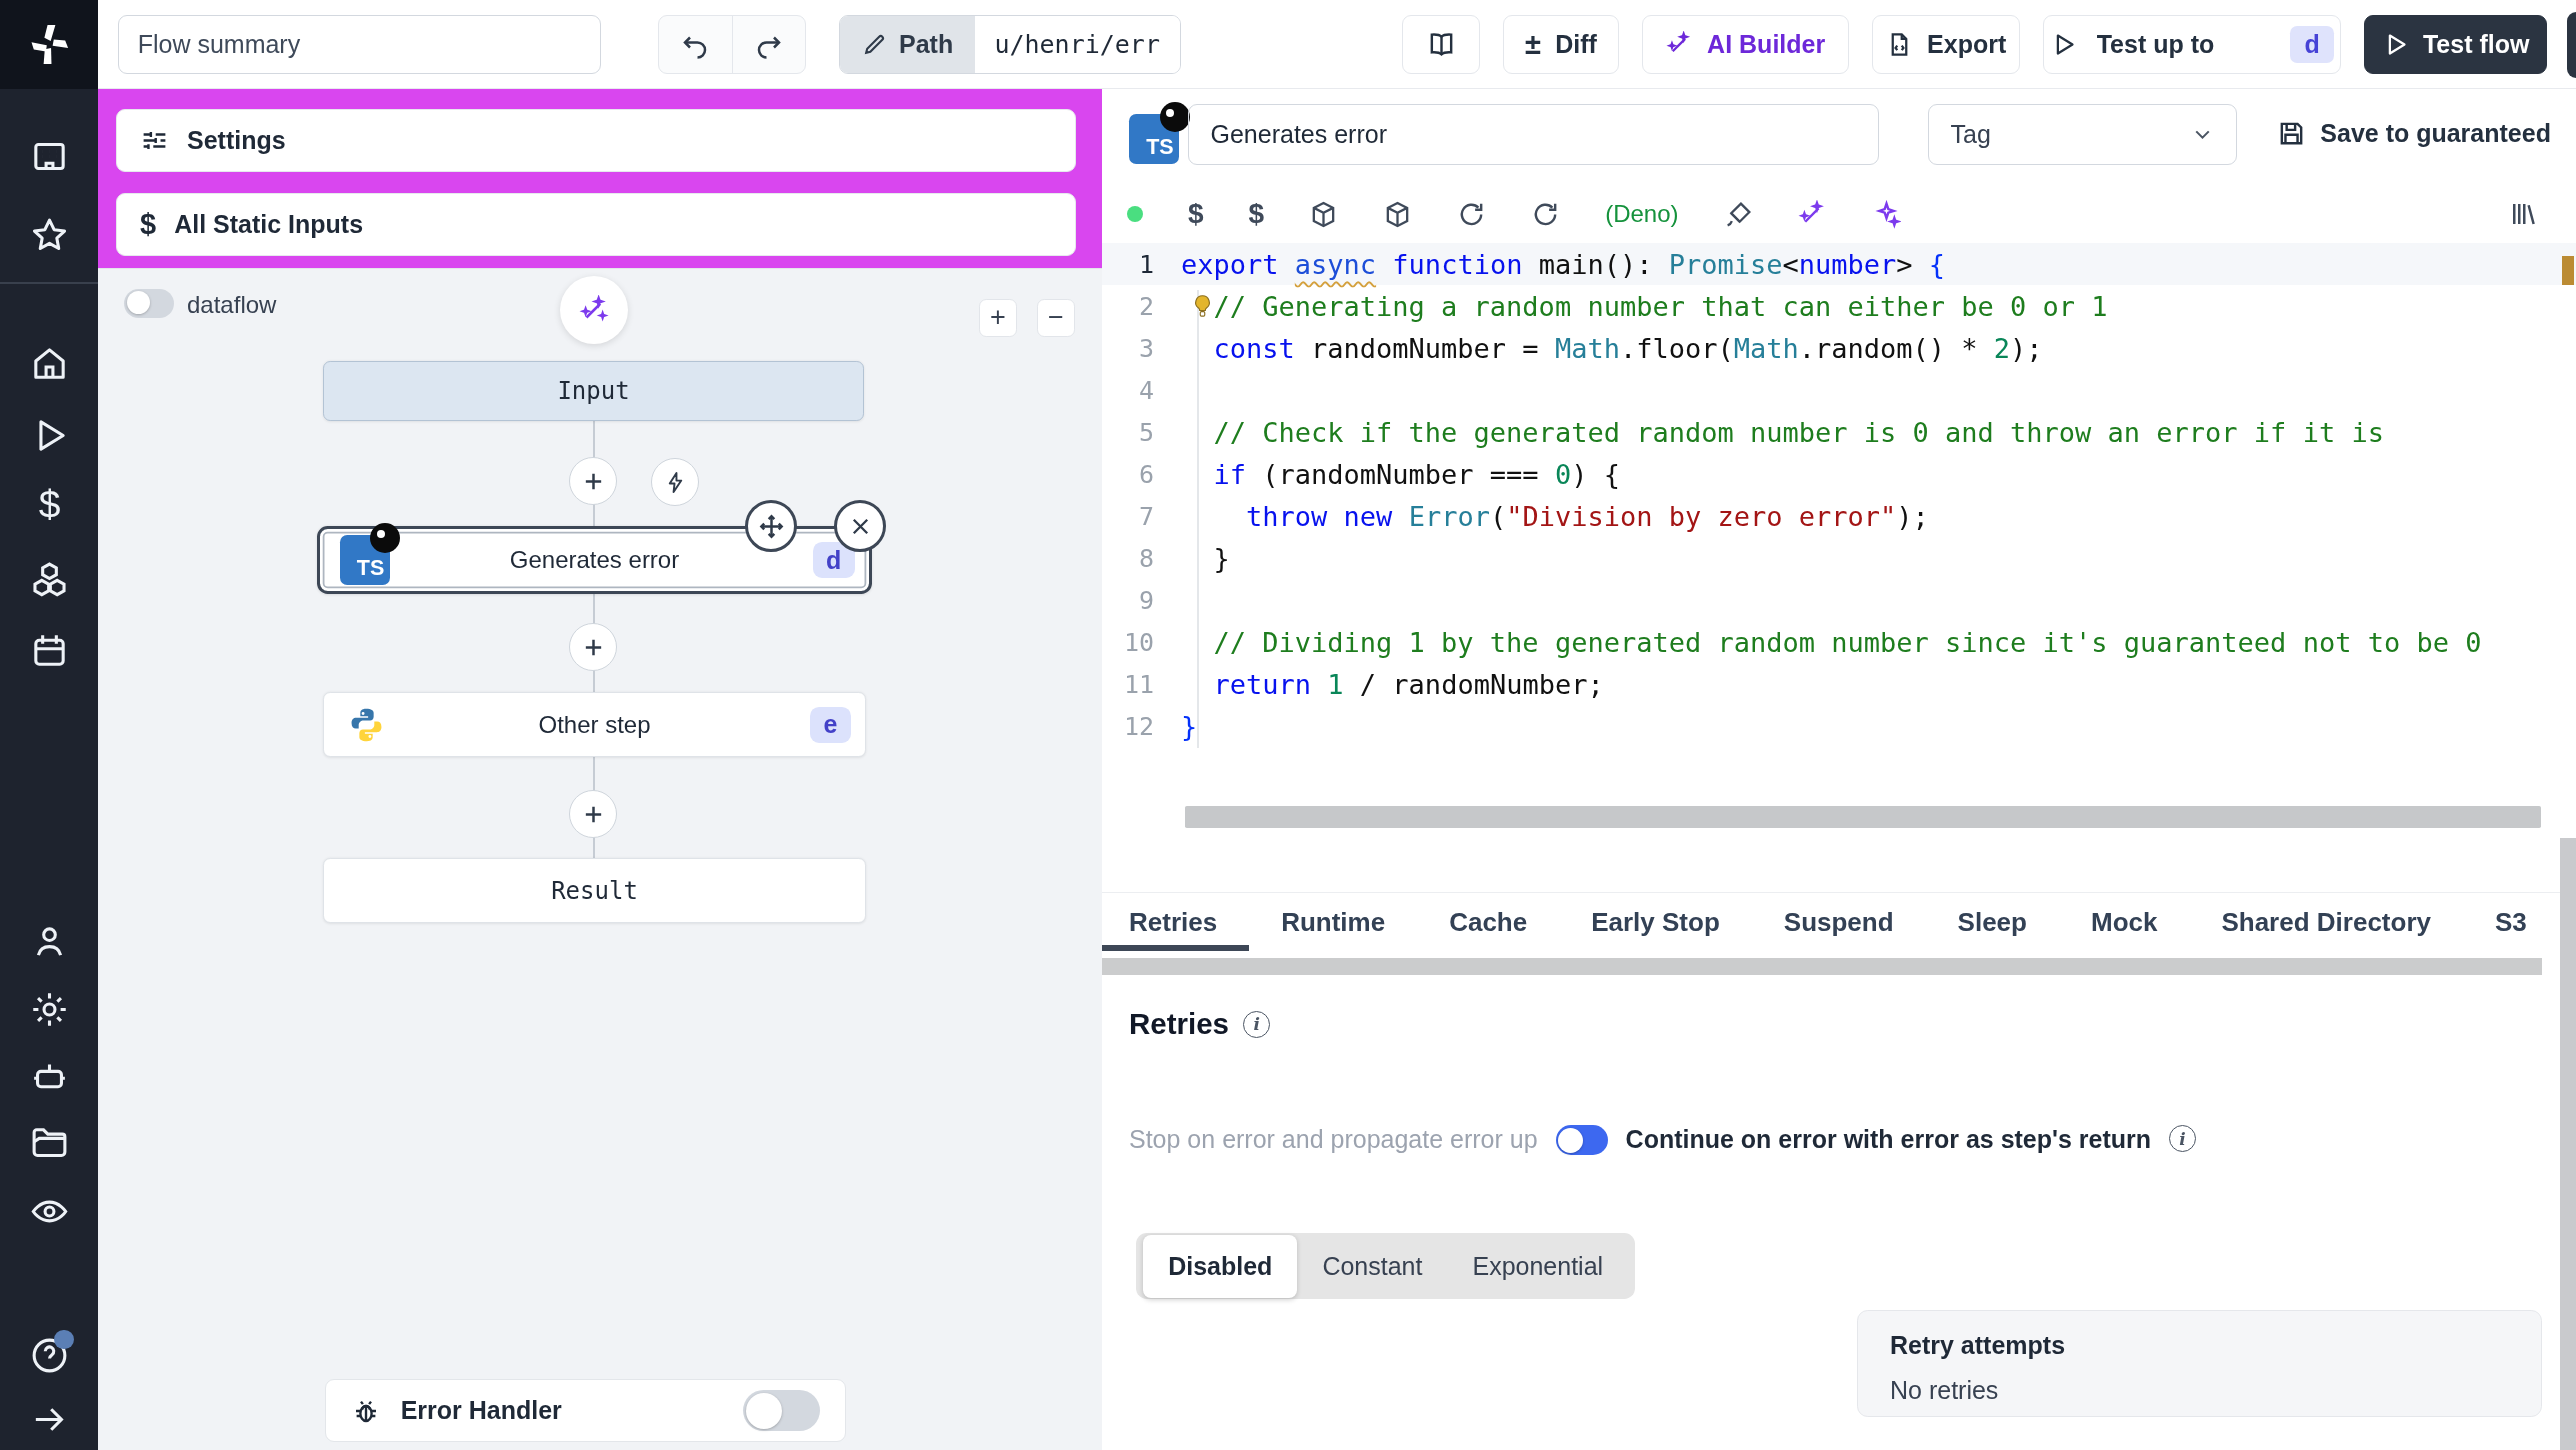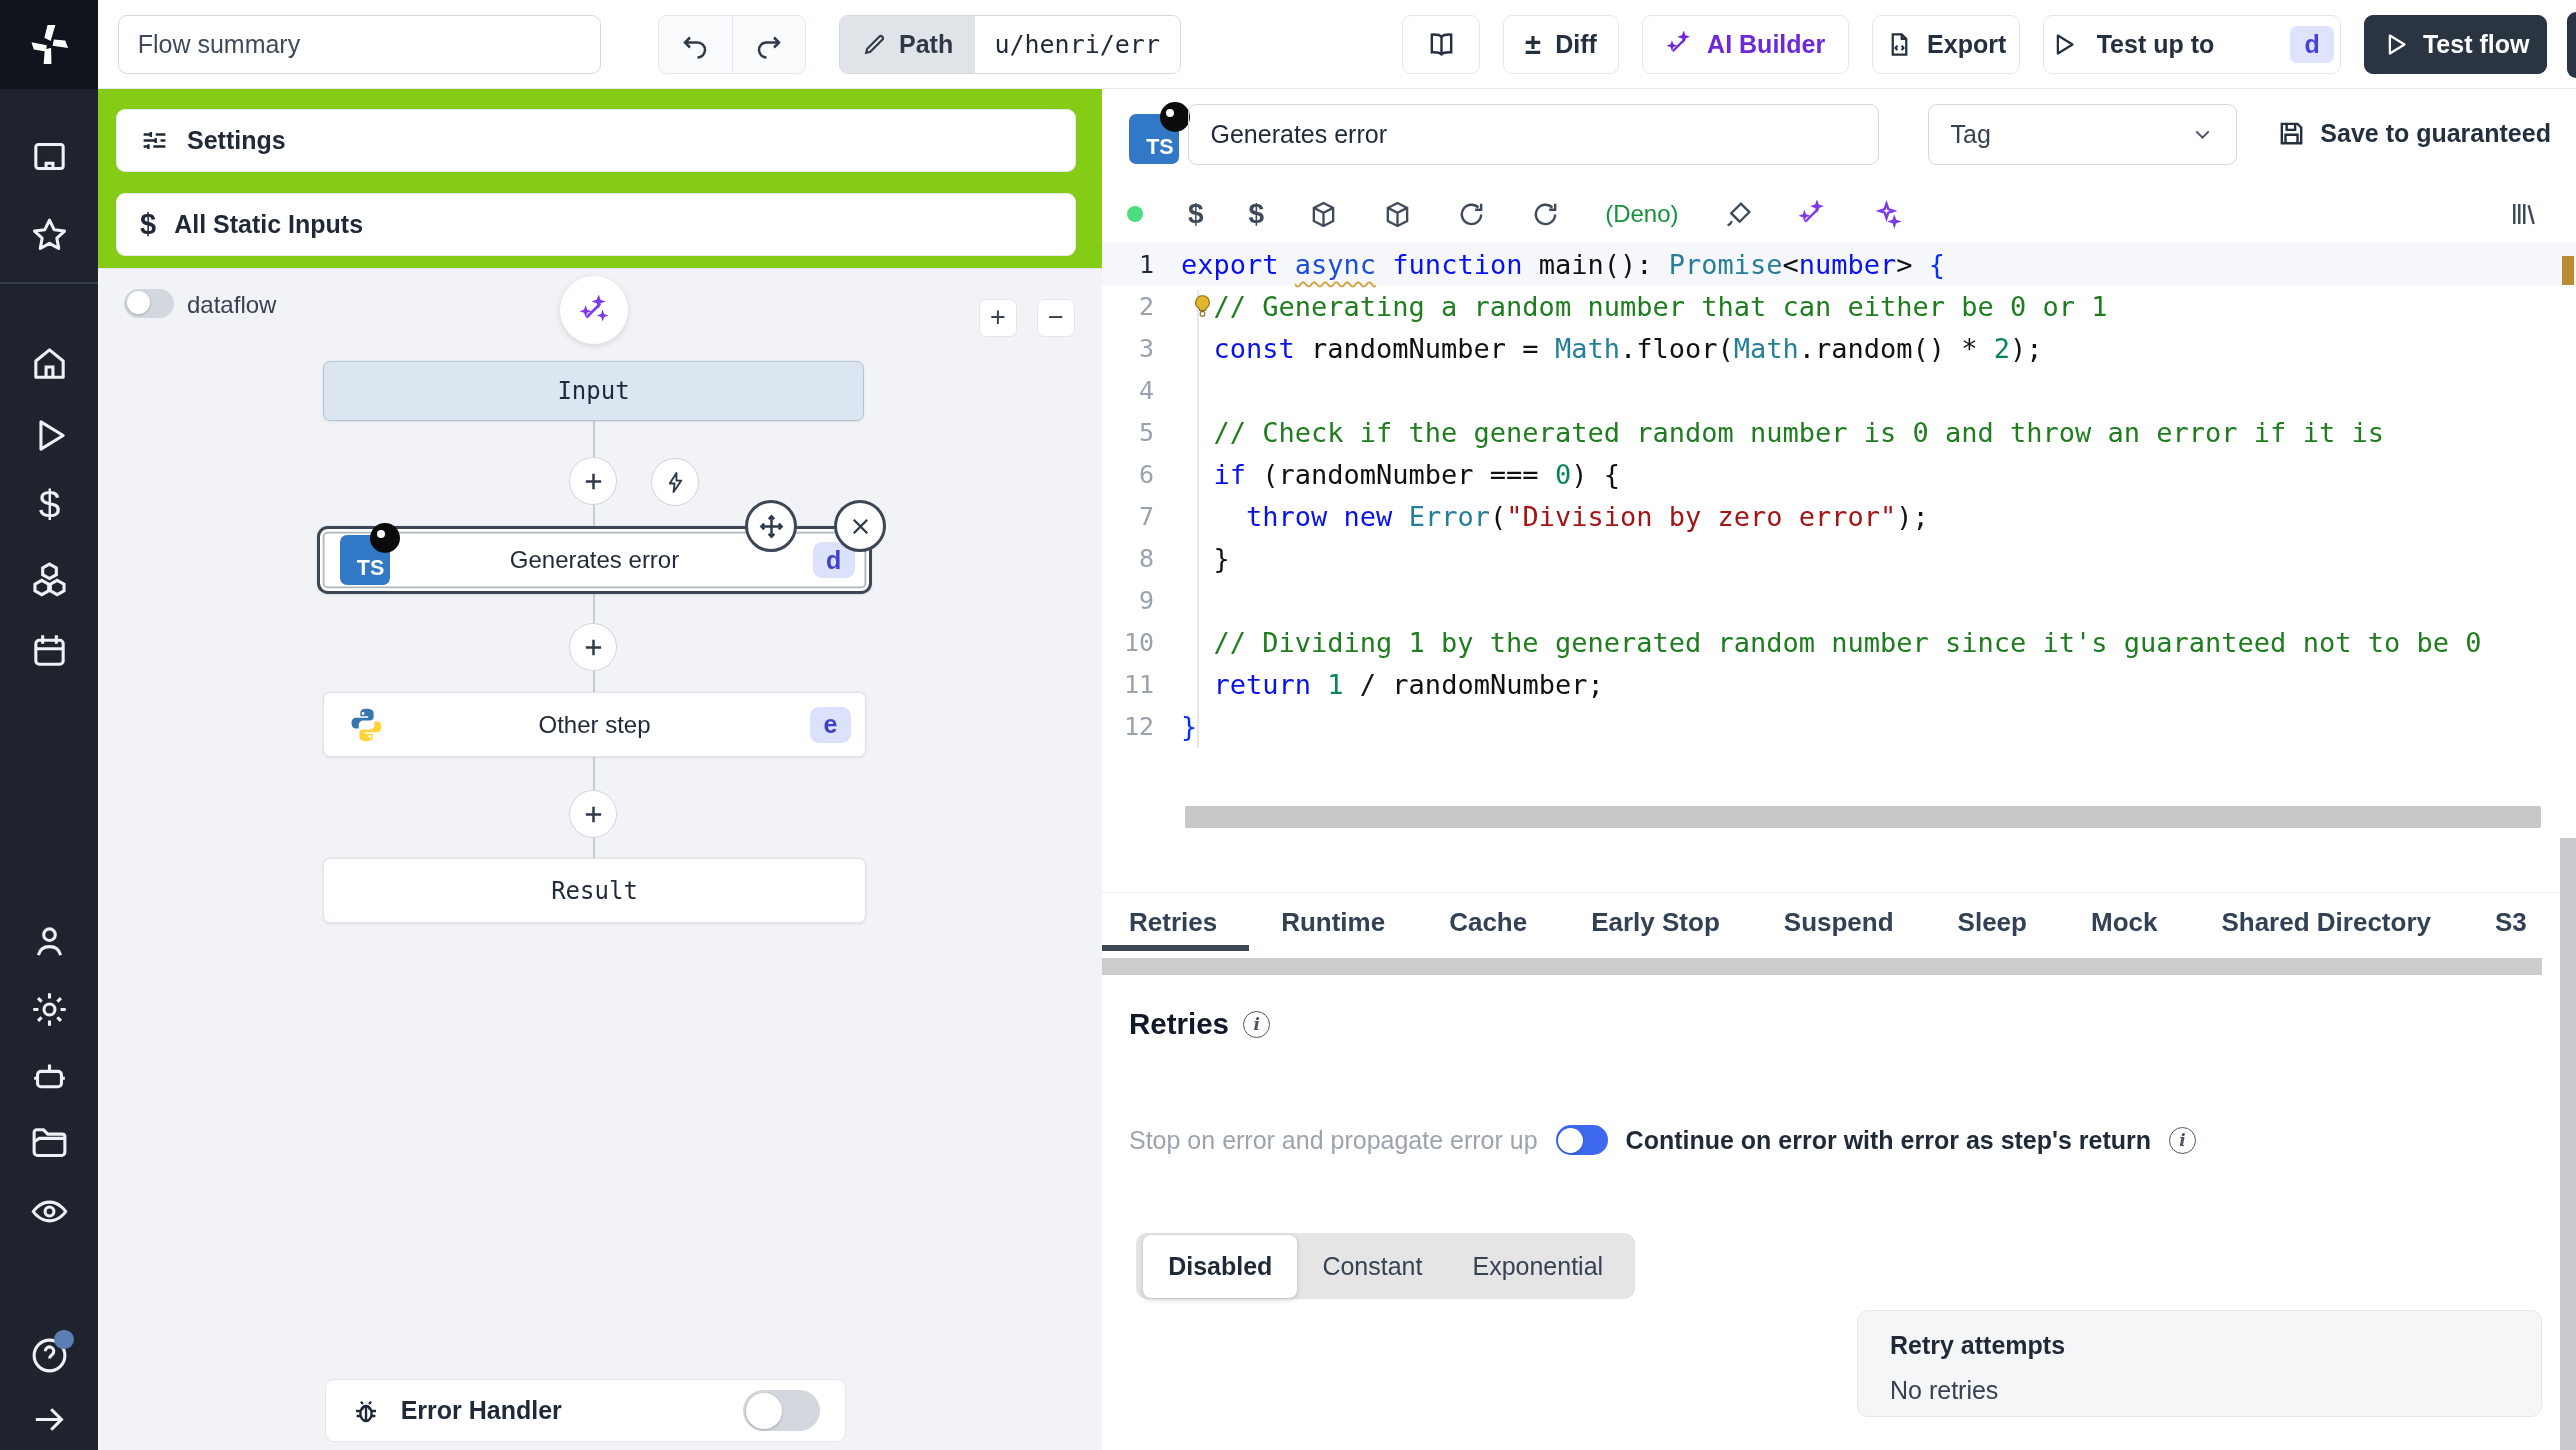--- a/index.html
+++ b/index.html
@@ -35,21 +35,21 @@
                font-size:25px; font-weight:700; color:#2f3a49; }
   .path-right { background:#fff; display:flex; align-items:center; padding:0 19.7px; font-size:25px; color:#1f2937; }
   .tb-right { position:absolute; right:29px; top:15px; display:flex; gap:23px; }
   .btn-dark { background:#2b3441; border-color:#2b3441; color:#fff; }
   .badge-ind { background:#dfe3fc; color:#4642d6; font-weight:700; border-radius:7.2px; padding:3.6px 14.3px; font-size:25px; }
   .ai-purple { color:#6d28d9; }
   .dark-sliver { position:absolute; right:0; top:11.6px; width:9px; height:66px; background:#2b3441;
                  border-radius:9px 0 0 9px; }
 
   
-  .left-panel { position:absolute; left:98px; top:89px; width:1180px; bottom:0; background:#84cc16;
+  .left-panel { position:absolute; left:98px; top:89px; width:1180px; bottom:0; background:#d946ef;
                 border-right:1.8px solid #e3e6ea; }
   .cfg-card { position:absolute; left:18px; width:960px; height:63px; background:#fff; border:1.8px solid #e6e9ed;
               border-radius:9px; display:flex; align-items:center; gap:18px; padding:0 23px;
               font-size:25px; font-weight:700; color:#1f2937; }
   .graph { position:absolute; left:0; top:179px; right:0; bottom:0; background:#f1f3f6; border-top:1.8px solid #e3e6ea; }
   .toggle { border-radius:894px; background:#d3d8df; position:relative; }
   .toggle .knob { position:absolute; top:2.7px; left:2.7px; background:#fff; border-radius:50%;
                   box-shadow:0 0.9px 2.7px rgba(0,0,0,.25); }
   .toggle.on { background:#3d68f0; }
   .wand-circle { position:absolute; left:462px; top:7.2px; width:68px; height:68px; border-radius:50%; background:#fff;
@@ -127,21 +127,21 @@
   .subtab-scroll { position:absolute; left:0; top:869px; width:1440px; height:18px; background:#cbcccd; }
 
   
   .retries { position:absolute; left:0; top:886px; right:16px; bottom:0; background:#fff; }
   .sec-title { position:absolute; left:27px; top:32px; font-size:29.5px; font-weight:700; color:#111827;
                display:flex; align-items:center; gap:14.3px; }
   .info-circ { width:27px; height:27px; border-radius:50%; border:1.8px solid #4b5563; color:#4b5563; font-size:17px;
                display:flex; align-items:center; justify-content:center; font-weight:700; font-family:"DejaVu Serif", serif;
                font-style:italic; }
   .intro { position:absolute; left:27px; top:106px; font-size:25px; color:#374151; }
-  .tog-row { position:absolute; left:27px; top:150px; display:flex; align-items:center; gap:18px; font-size:25px; }
+  .tog-row { position:absolute; left:27px; top:150px; display:flex; gap:18px; font-size:25px; }
   .tog-off-label { color:#9ca3af; }
   .tog-on-label { color:#1f2937; font-weight:600; }
   .seg { position:absolute; left:34px; top:258px; height:66px; background:#e5e5e5; border-radius:10.7px;
          display:flex; align-items:center; padding:0 7.2px; font-size:25px; color:#374151; }
   .seg > div { padding:0 25px; height:52px; display:flex; align-items:center; border-radius:8px; }
   .seg > div.active { background:#fff; font-weight:600; color:#1f2937;
                       box-shadow:0 1.8px 5.4px rgba(0,0,0,.18); height:63px; }
   .retry-card { position:absolute; left:755px; top:335px; width:685px; height:107px; background:#f5f6f8;
                 border:1.8px solid #e5e7eb; border-radius:10.7px; padding:19.7px 32px; }
   .retry-card .rc-title { font-size:25px; font-weight:600; color:#1f2937; }

